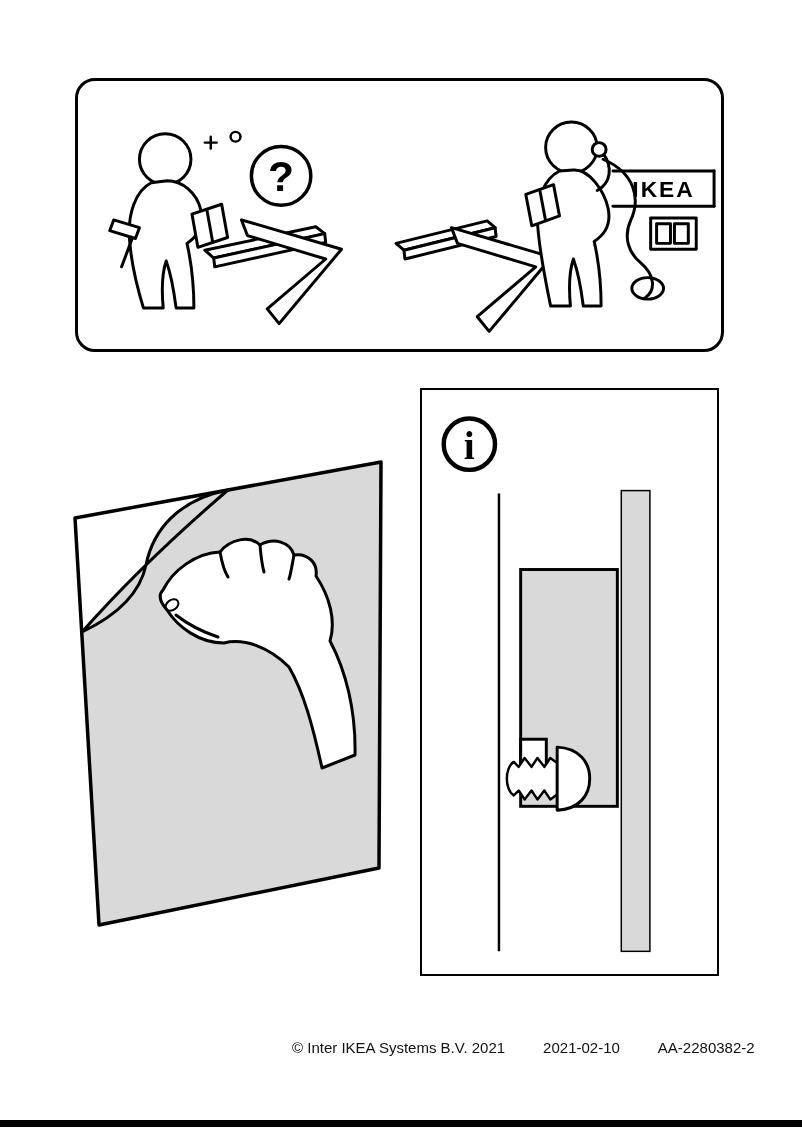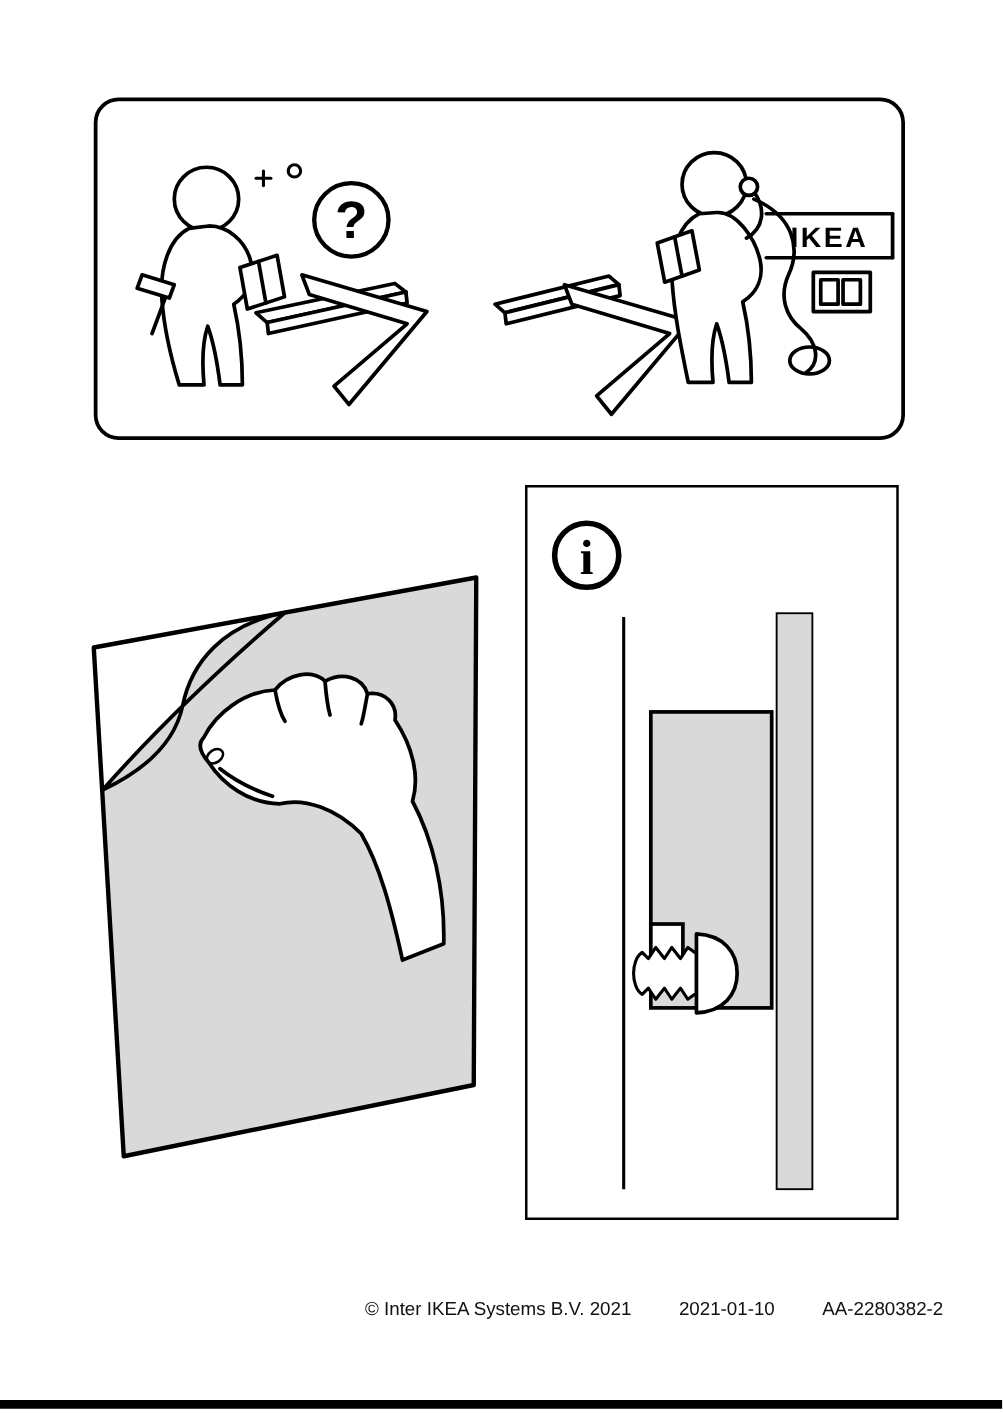--- a/index.html
+++ b/index.html
@@ -168,19 +168,19 @@
         <path d="M137,376 L130,371 L124,380 L117,371 L111,380 L104,371 L98,380 L93,375
                  C88,378 86,386 86,392 C86,398 88,406 93,409
                  L98,404 L104,413 L111,404 L117,413 L124,404 L130,413 L137,408 Z" stroke-width="2.5"></path>
         <path d="M137,360 C159,361 170,375 170,392 C170,409 159,423 137,424 Z" stroke-width="3"></path>
       </g>
     </svg>
   </div>
 
   <div class="footer">
     <span>© Inter IKEA Systems B.V. 2021</span>
-    <span>2021-01-10</span>
+    <span>2021-02-10</span>
     <span>AA-2280382-2</span>
   </div>
 
   <div class="bottom-rule"></div>
 
 </div>
 
 </body></html>

